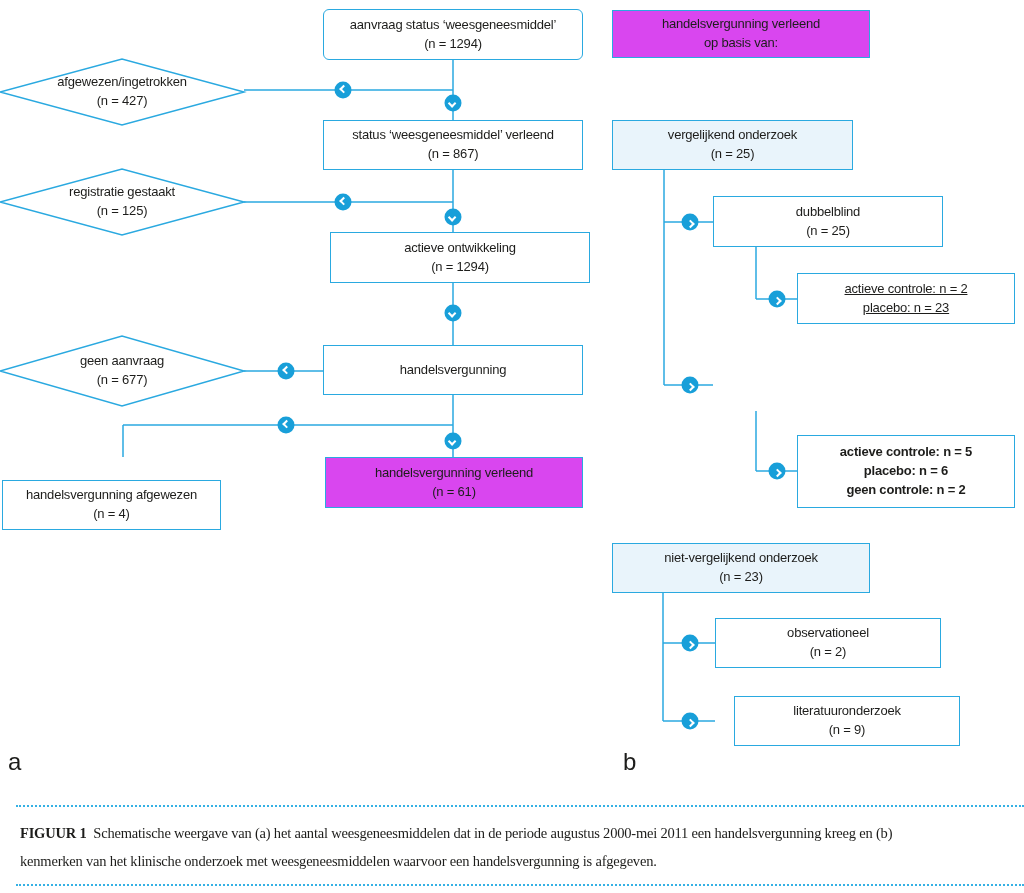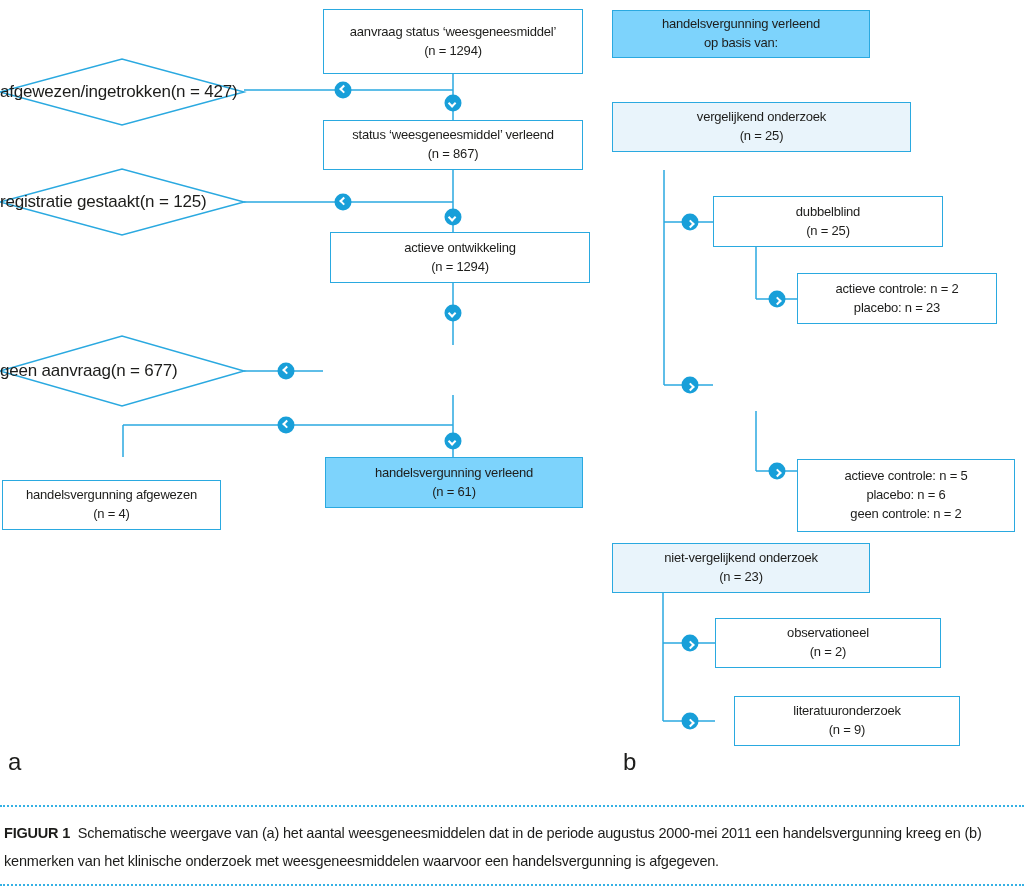--- a/index.html
+++ b/index.html
@@ -9,45 +9,45 @@
 
   svg.wires { position:absolute; left:0; top:0; width:1024px; height:893px; z-index:1; }
 
   .box {
     position:absolute; z-index:2;
     border:1.5px solid #2aa9e0; background:#ffffff;
     display:flex; flex-direction:column; justify-content:center; align-items:center;
     text-align:center; font-size:13px; line-height:1.45; letter-spacing:-0.2px;
     color:#1d1d1b;
   }
-  .fill-med   { background:#7dd3fc; }
+  .fill-med   { background:#d946ef; }
   .fill-light { background:#e9f4fb; }
 
   .diamond-label {
     position:absolute; z-index:2;
-    display:flex; flex-direction:row; align-items:center;
-    text-align:center; font-size:17px; line-height:1.45; letter-spacing:-0.2px;
+    display:flex; flex-direction:column; justify-content:center; align-items:center;
+    text-align:center; font-size:13px; line-height:1.45; letter-spacing:-0.2px;
   }
 
   .marker {
     position:absolute; z-index:3; width:17px; height:17px; border-radius:50%;
     background:#189fd9; transform:translate(-50%,-50%);
     display:flex; align-items:center; justify-content:center;
   }
   .marker .chev { display:block; width:6px; height:6px; border-left:2px solid #fff; border-bottom:2px solid #fff; }
   .marker.left  .chev { transform:rotate(45deg)  translate(-1px,-1px); }
   .marker.right .chev { transform:rotate(225deg) translate(-1px,-1px); }
   .marker.down  .chev { transform:rotate(-45deg) translate(-1px,-1px); }
 
   .panel-label { position:absolute; z-index:2; font-size:24px; color:#1d1d1b; }
 
   .caption {
-    position:absolute; z-index:2; left:0; right:0; top:805px; height:81px;
+    position:absolute; z-index:2; left:16px; right:0; top:805px; height:81px;
     border-top:2px dotted #35b1e4; border-bottom:2px dotted #35b1e4;
-    padding:13px 4px 0 4px; font-size:14.5px; line-height:1.9; letter-spacing:-0.2px;
+    padding:13px 4px 0 4px; font-size:14.5px; line-height:1.9; letter-spacing:-0.2px;font-family:Liberation Serif, serif;
   }
   .caption .tag { font-weight:bold; }
 </style>
 </head>
 <body>
 
 <div class="stage">
 
   <svg class="wires" viewBox="0 0 1024 893">
     <g stroke="#2aa9e0" stroke-width="1.5" fill="none">
@@ -73,21 +73,21 @@
       <line x1="663" y1="643" x2="715" y2="643"></line>
       <line x1="663" y1="721" x2="715" y2="721"></line>
     </g>
     <g stroke="#2aa9e0" stroke-width="1.5" fill="#ffffff">
       <polygon points="0,92 122,59 244,92 122,125"></polygon>
       <polygon points="0,202 122,169 244,202 122,235"></polygon>
       <polygon points="0,371 122,336 244,371 122,406"></polygon>
     </g>
   </svg>
 
-  <div class="box" style="left:323px; top:9px;  width:260px; height:65px;">
+  <div class="box" style="left:323px; top:9px;  width:260px; height:51px;border-radius:6px;">
     <span>aanvraag status ‘weesgeneesmiddel’</span>
     <span>(n = 1294)</span>
   </div>
 
   <div class="diamond-label" style="left:0; top:63px; width:244px; height:58px;">
     <span>afgewezen/ingetrokken</span>
     <span>(n = 427)</span>
   </div>
 
   <div class="box" style="left:323px; top:120px; width:260px; height:50px;">
@@ -103,53 +103,56 @@
   <div class="box" style="left:330px; top:232px; width:260px; height:51px;">
     <span>actieve ontwikkeling</span>
     <span>(n = 1294)</span>
   </div>
 
   <div class="diamond-label" style="left:0; top:342px; width:244px; height:58px;">
     <span>geen aanvraag</span>
     <span>(n = 677)</span>
   </div>
 
+  <div class="box" style="left:323px; top:345px; width:260px; height:50px;">
+    <span>handelsvergunning</span>
+  </div>
 
   <div class="box" style="left:2px; top:480px; width:219px; height:50px;">
     <span>handelsvergunning afgewezen</span>
     <span>(n = 4)</span>
   </div>
 
   <div class="box fill-med" style="left:325px; top:457px; width:258px; height:51px;">
     <span>handelsvergunning verleend</span>
     <span>(n = 61)</span>
   </div>
 
   <div class="box fill-med" style="left:612px; top:10px; width:258px; height:48px;">
     <span>handelsvergunning verleend</span>
     <span>op basis van:</span>
   </div>
 
-  <div class="box fill-light" style="left:612px; top:102px; width:299px; height:50px;">
+  <div class="box fill-light" style="left:612px; top:120px; width:241px; height:50px;">
     <span>vergelijkend onderzoek</span>
     <span>(n = 25)</span>
   </div>
 
   <div class="box" style="left:713px; top:196px; width:230px; height:51px;">
     <span>dubbelblind</span>
     <span>(n = 25)</span>
   </div>
 
-  <div class="box" style="left:797px; top:273px; width:200px; height:51px;">
+  <div class="box" style="left:797px; top:273px; width:218px; height:51px;text-decoration:underline;">
     <span>actieve controle: n = 2</span>
     <span>placebo: n = 23</span>
   </div>
 
 
-  <div class="box" style="left:797px; top:459px; width:218px; height:73px;">
+  <div class="box" style="left:797px; top:435px; width:218px; height:73px;font-weight:bold;">
     <span>actieve controle: n = 5</span>
     <span>placebo: n = 6</span>
     <span>geen controle: n = 2</span>
   </div>
 
   <div class="box fill-light" style="left:612px; top:543px; width:258px; height:50px;">
     <span>niet-vergelijkend onderzoek</span>
     <span>(n = 23)</span>
   </div>
 

